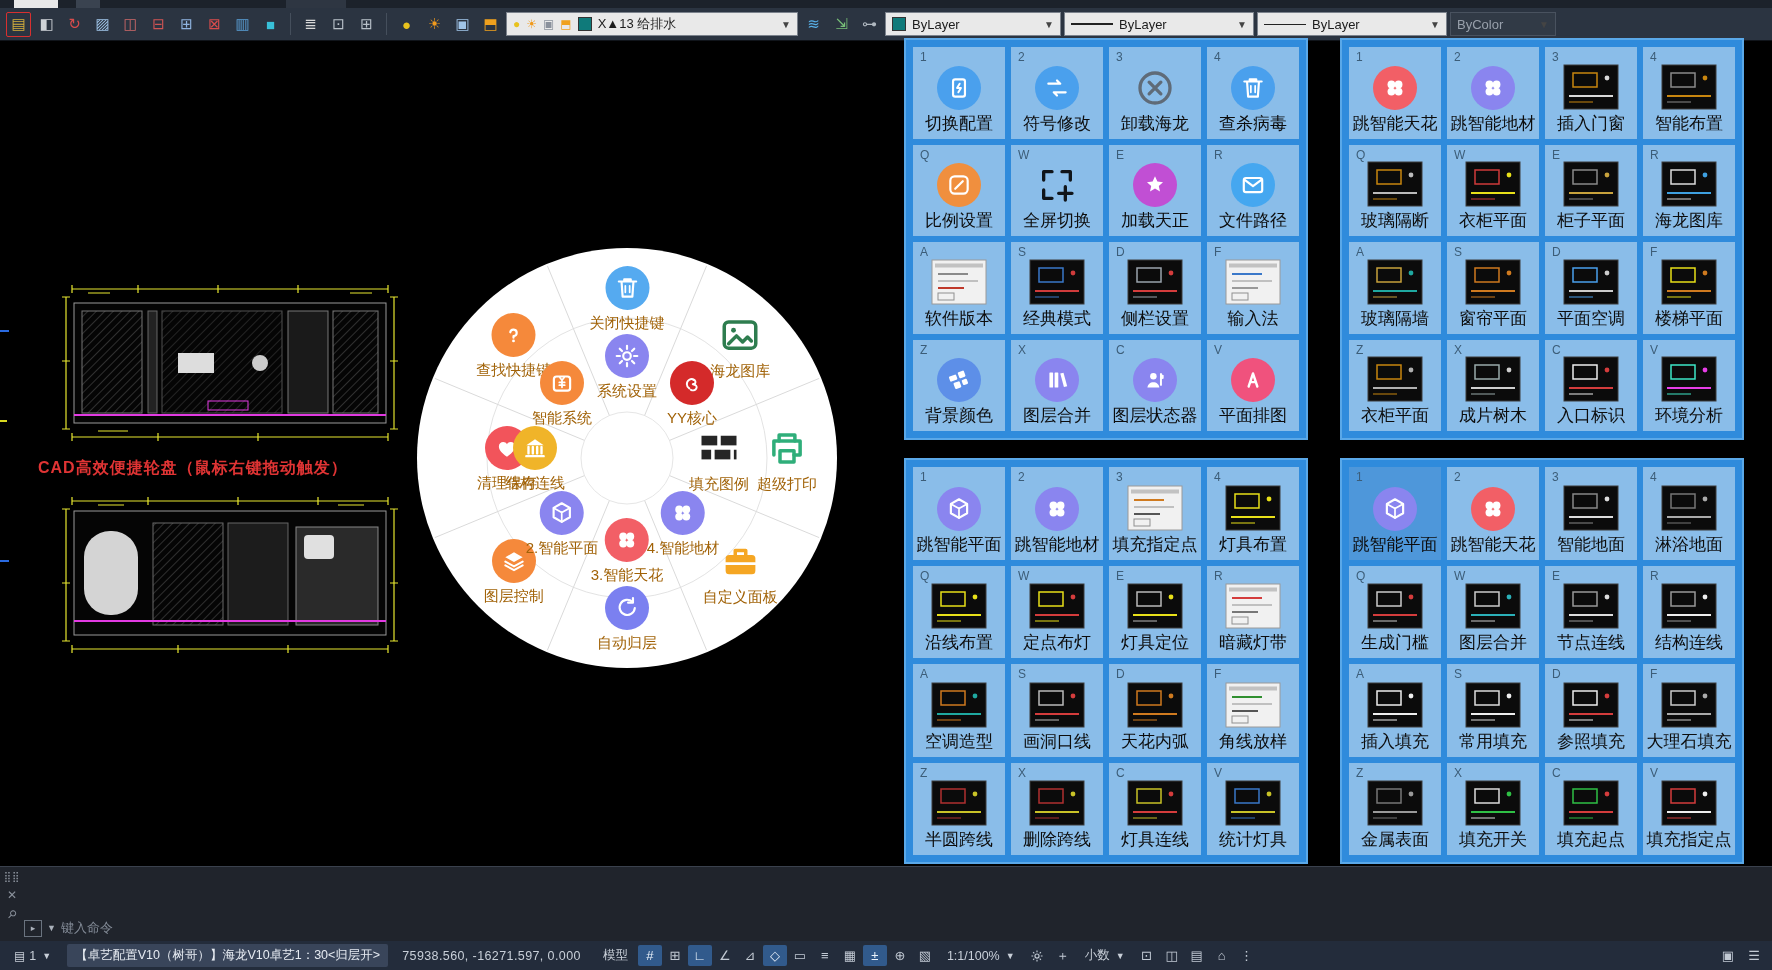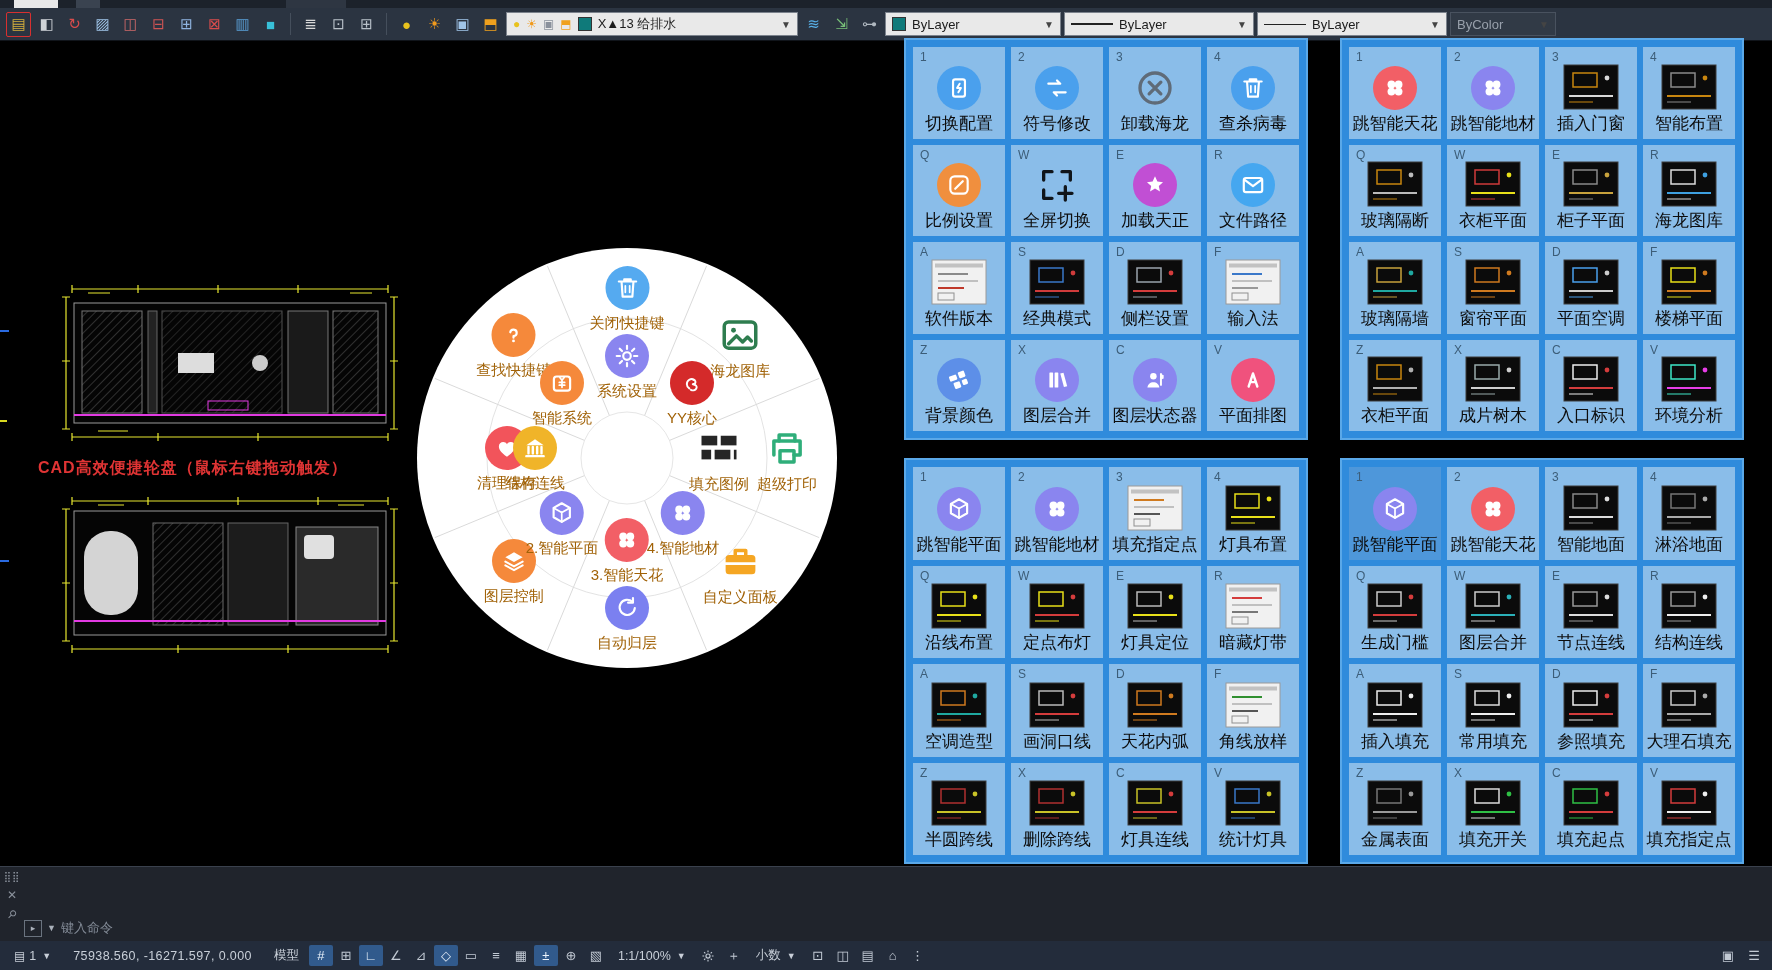--- a/index.html
+++ b/index.html
@@ -1107,20 +1107,21 @@
       <span class="ph">键入命令</span>
     </div>
   </div>
 
   <div class="status">
     <div class="st-chip">
       <span style="font-size:12px;">▤</span>
       <span>1</span>
       <span class="st-caret">▼</span>
     </div>
+    <div class="st-chip st-cfg">【卓艺配置V10（树哥）】海龙V10卓艺1：30&lt;归层开&gt;</div>
     <div class="st-coords">75938.560, -16271.597, 0.000</div>
     <div class="st-chip">模型</div>
     <span id="st-icons-a" style="display: flex; align-items: center; gap: 1px;">
         <div class="st-icon on">#</div>
         <div class="st-icon">⊞</div>
         <div class="st-icon on">∟</div>
         <div class="st-icon">∠</div>
         <div class="st-icon">⊿</div>
         <div class="st-icon on">◇</div>
         <div class="st-icon">▭</div>

